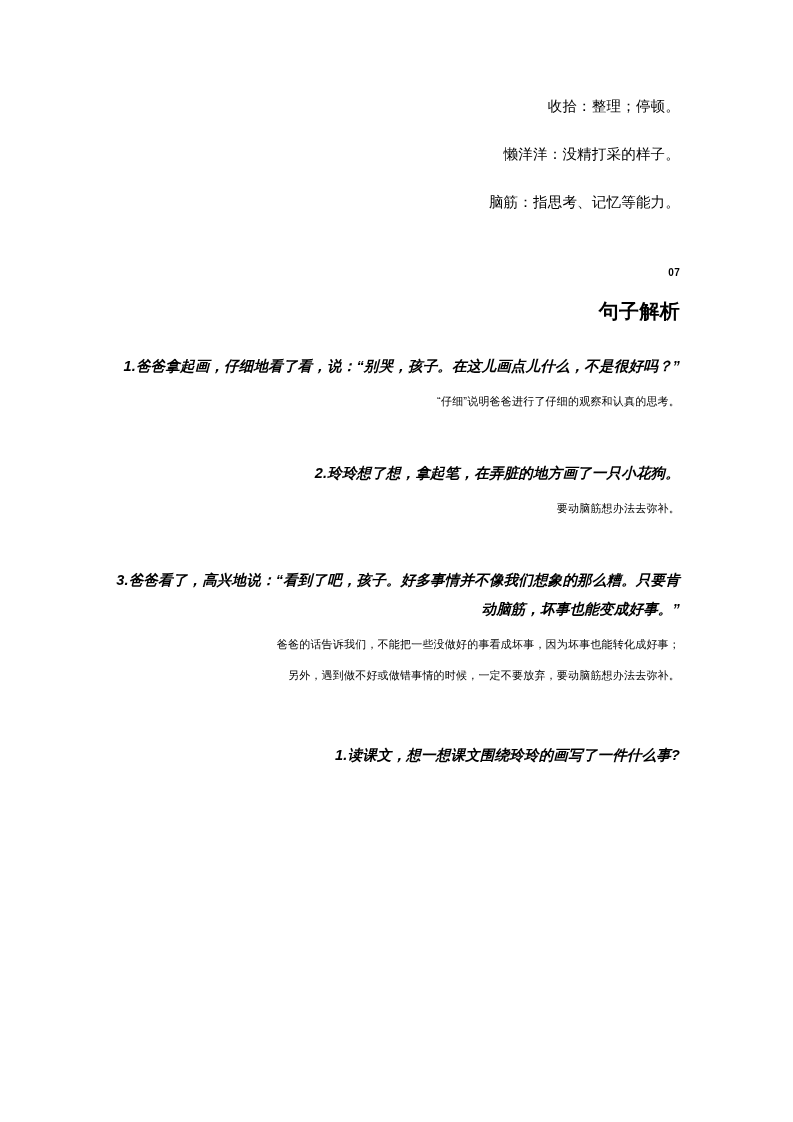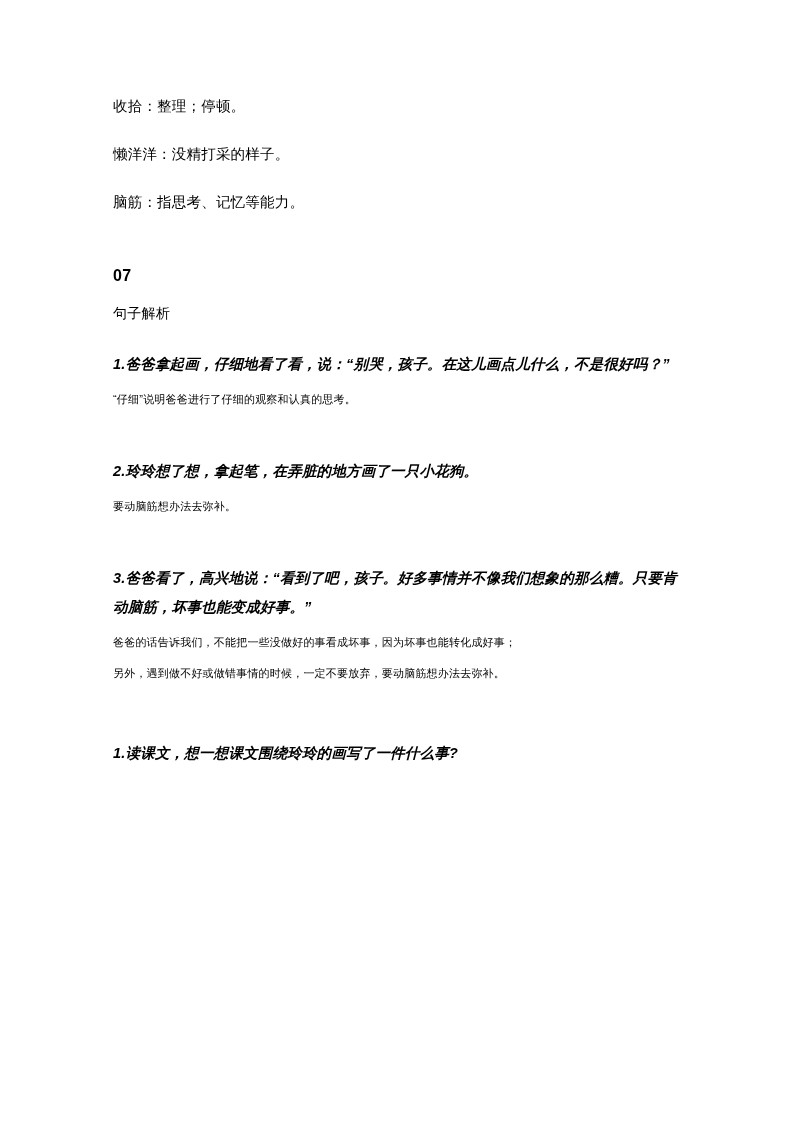--- a/index.html
+++ b/index.html
@@ -16,41 +16,43 @@
   }
   .page {
     position: relative;
     width: 793px;
     height: 1122px;
     box-sizing: border-box;
     padding: 95px 113px 0 113px;
   }
   .doc-body {
     width: 567px;
+    text-align: right;
   }
   p {
     margin: 0;
   }
   .vocab-line {
     font-size: 14.5px;
     line-height: 1.6;
     margin-bottom: 25px;
     letter-spacing: 0.2px;
   }
   .section-number {
-    font-size: 16px;
+    font-size: 10px;
     font-weight: bold;
     margin-top: 52px;
     margin-bottom: 20px;
     letter-spacing: 0.3px;
   }
   .section-title {
-    font-size: 14px;
+    font-size: 20px;
     margin-bottom: 27px;
     letter-spacing: 0.3px;
+    font-weight: bold;
   }
   .q-bold {
     font-size: 14.5px;
     font-weight: bold;
     line-height: 2.0;
     letter-spacing: 0.2px;
     margin-bottom: 9px;
     font-style: italic;
   }
   .q-plain {

